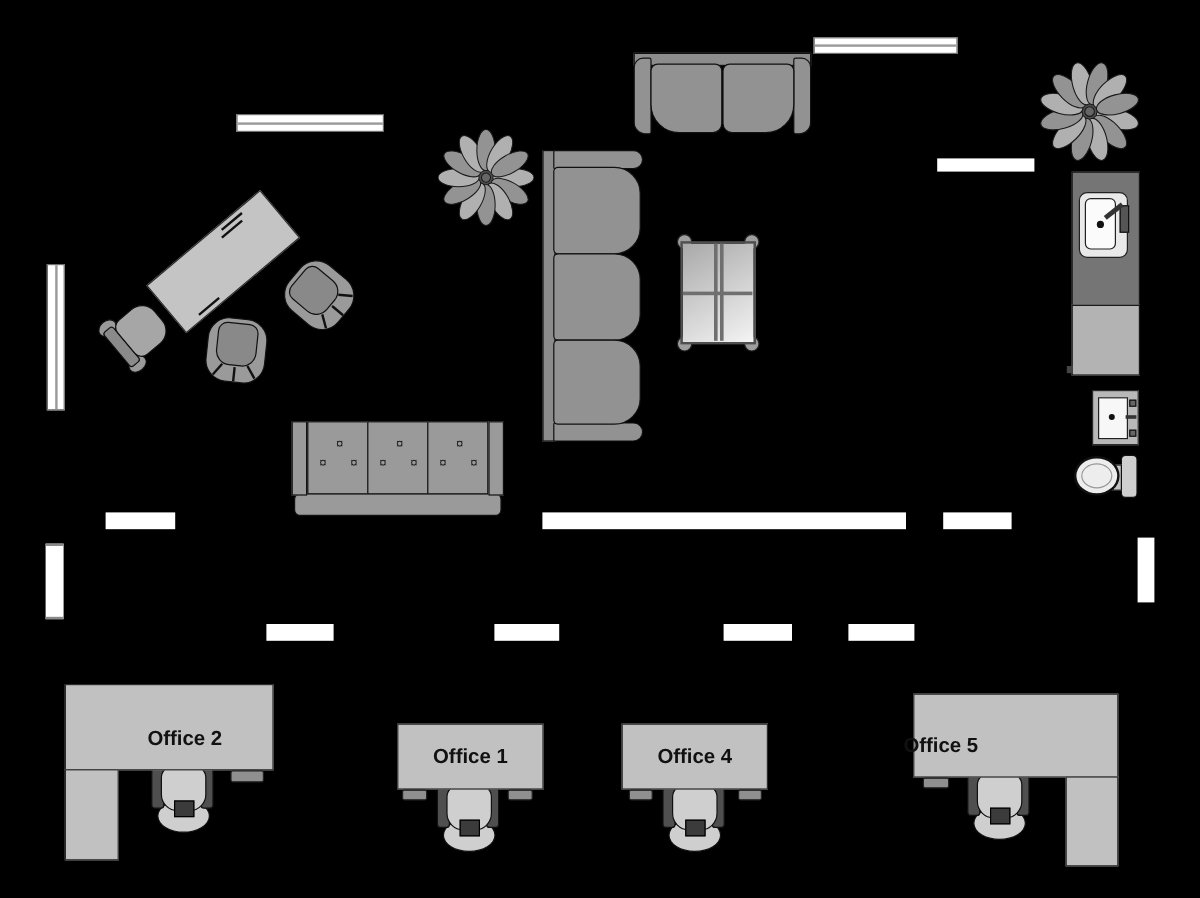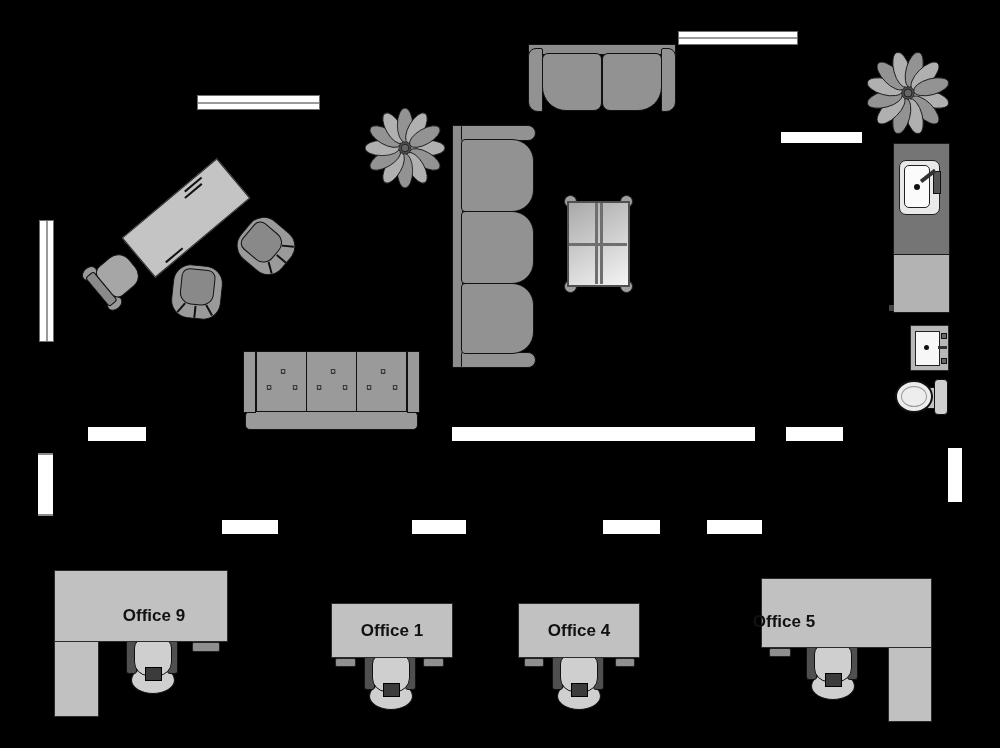--- a/index.html
+++ b/index.html
@@ -228,21 +228,21 @@
   <div class="ochair" style="left:126px;top:640px;">
     <div class="foot"></div>
     <div class="arm l"></div>
     <div class="arm r"></div>
     <div class="seat"></div>
     <div class="hub"></div>
   </div>
   <div class="desk" style="left:54px;top:570px;width:174px;height:72px;"></div>
   <div class="desk" style="left:54px;top:641px;width:45px;height:76px;"></div>
   <div class="ditem" style="left:192px;top:642px;width:26px;height:8px;"></div>
-  <div class="desk-label" style="left:154px;top:616px;">Office 9</div>
+  <div class="desk-label" style="left:154px;top:616px;">Office 2</div>
 
   <div class="ochair" style="left:364px;top:656px;">
     <div class="foot"></div>
     <div class="arm l"></div>
     <div class="arm r"></div>
     <div class="seat"></div>
     <div class="hub"></div>
   </div>
   <div class="desk" style="left:331px;top:603px;width:122px;height:55px;"></div>
   <div class="ditem" style="left:335px;top:658px;width:19px;height:7px;"></div>

